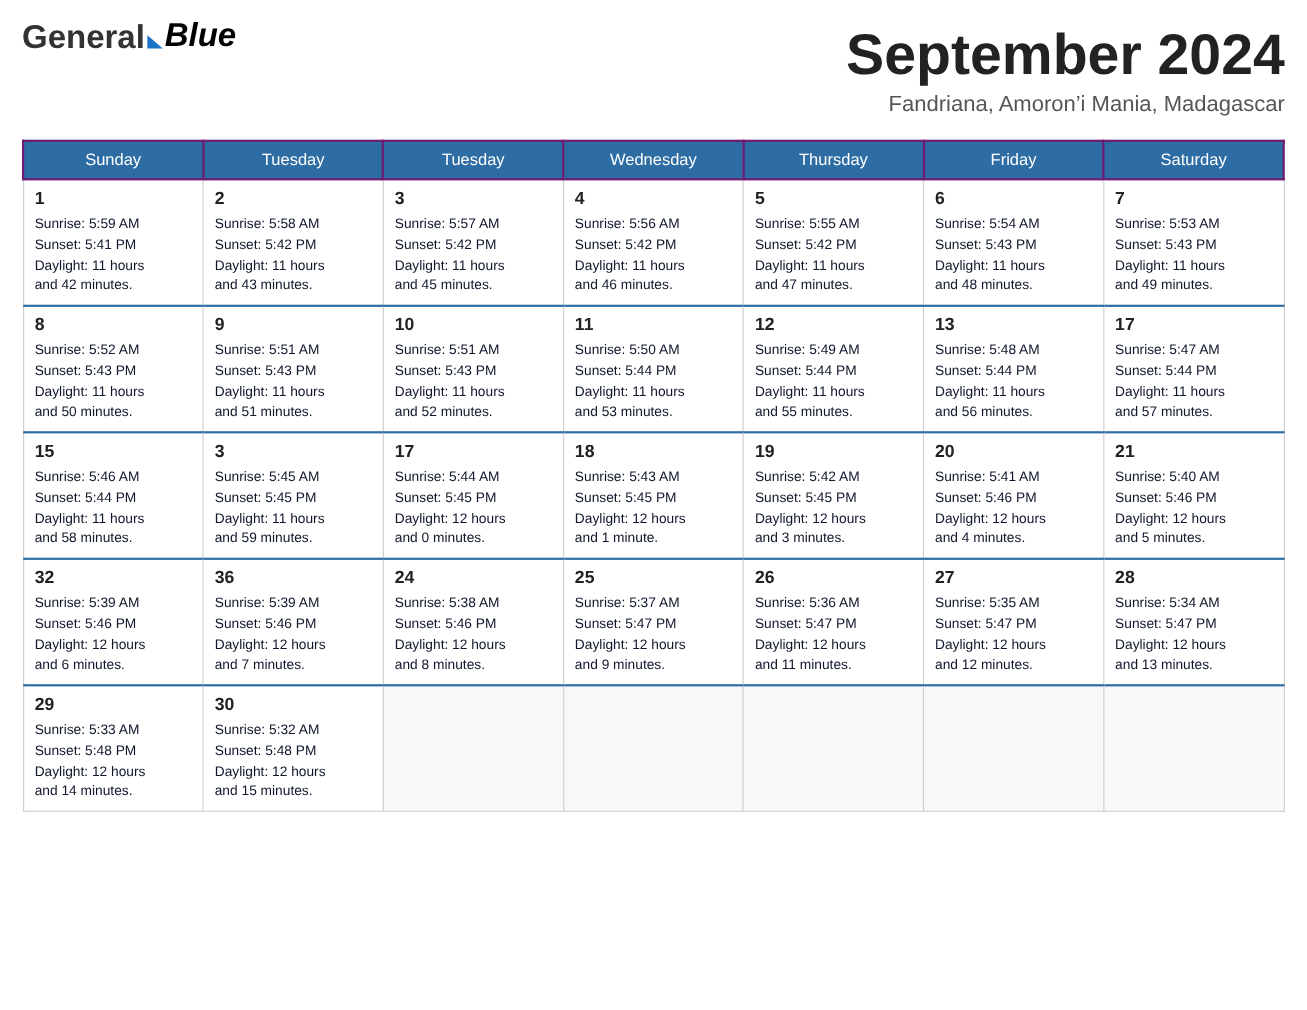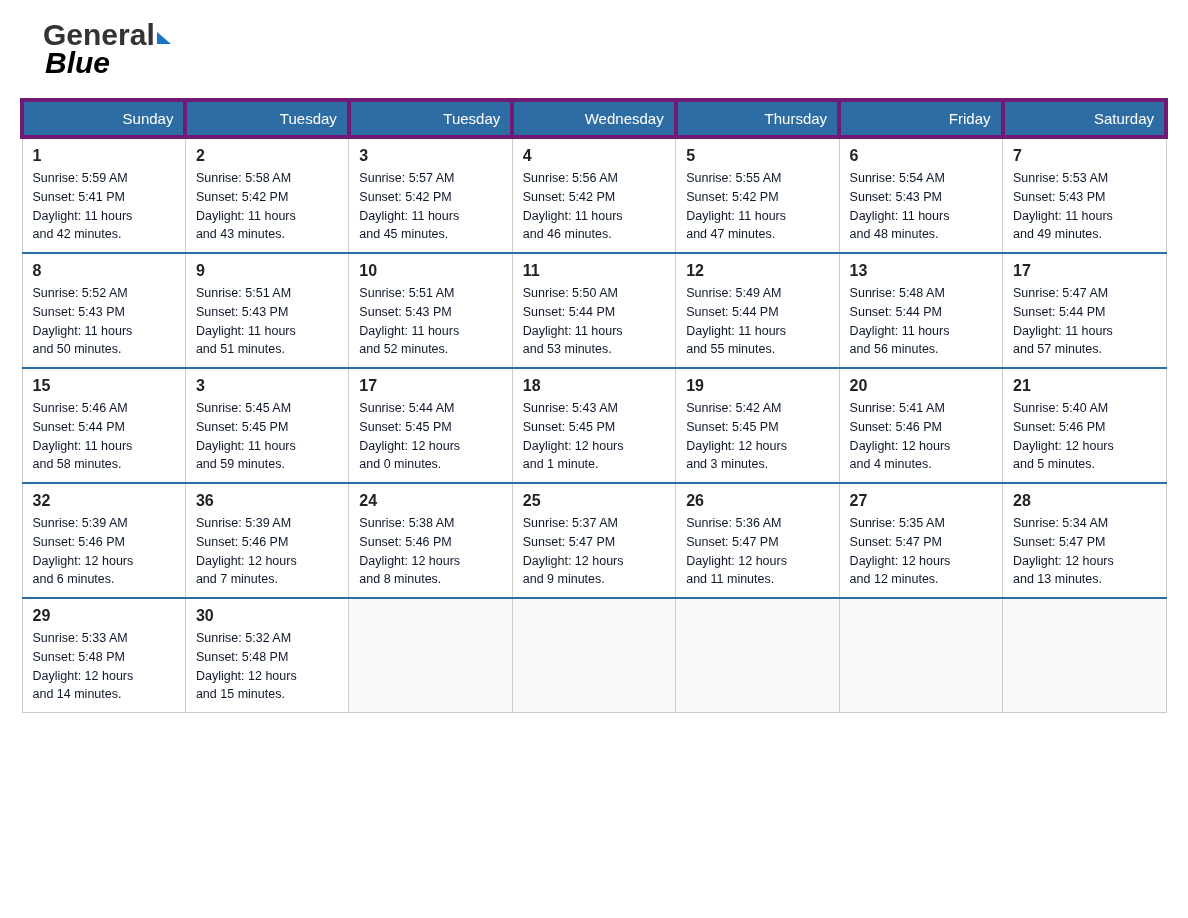--- a/index.html
+++ b/index.html
@@ -37,22 +37,22 @@
       width: 100%;
       border-collapse: collapse;
       border: 1px solid #999;
     }
     .calendar-table th {
       background-color: #2e6da4;
       color: white;
       font-size: 15px;
       font-weight: normal;
       padding: 8px 10px;
-      text-align: right;
-      border: 4px solid #701a75;
+      text-align: center;
+      border: 2px solid #701a75;
     }
     .calendar-table td {
       vertical-align: top;
       padding: 8px 10px;
       border: 1px solid #ccc;
       width: 14.28%;
       height: 110px;
       font-size: 13px;
       color: #333;
       background: #ffffff;
@@ -71,23 +71,22 @@
       font-size: 12.5px;
       color: #0f172a;
       line-height: 1.5;
     }
     .row-separator td {
       border-top: 2px solid #2e6da4;
     }
     
     .logo-wrapper {
       display: flex;
-      flex-direction: column;
+      flex-direction: row;
       line-height: 1;
-      margin-left: 23px;
     }
     .logo-top {
       display: flex;
       align-items: center;
     }
     .logo-general {
       font-size: 30px;
       font-weight: bold;
       color: #333;
     }
@@ -112,20 +111,24 @@
 </head>
 <body>
 
 <div class="header-section">
   <div class="logo-wrapper">
     <div class="logo-top">
       <span class="logo-general">General</span>
       <div class="logo-arrow"></div>
     </div>
     <div class="logo-bottom">Blue</div>
+  </div>
+  <div class="title-area">
+    <div class="month-title">September 2024</div>
+    <div class="subtitle">Fandriana, Amoron’i Mania, Madagascar</div>
   </div>
 </div>
 
 <table class="calendar-table">
   <thead>
     <tr>
     <th>Sunday</th>
         <th>Tuesday</th>
         <th>Tuesday</th>
         <th>Wednesday</th>

